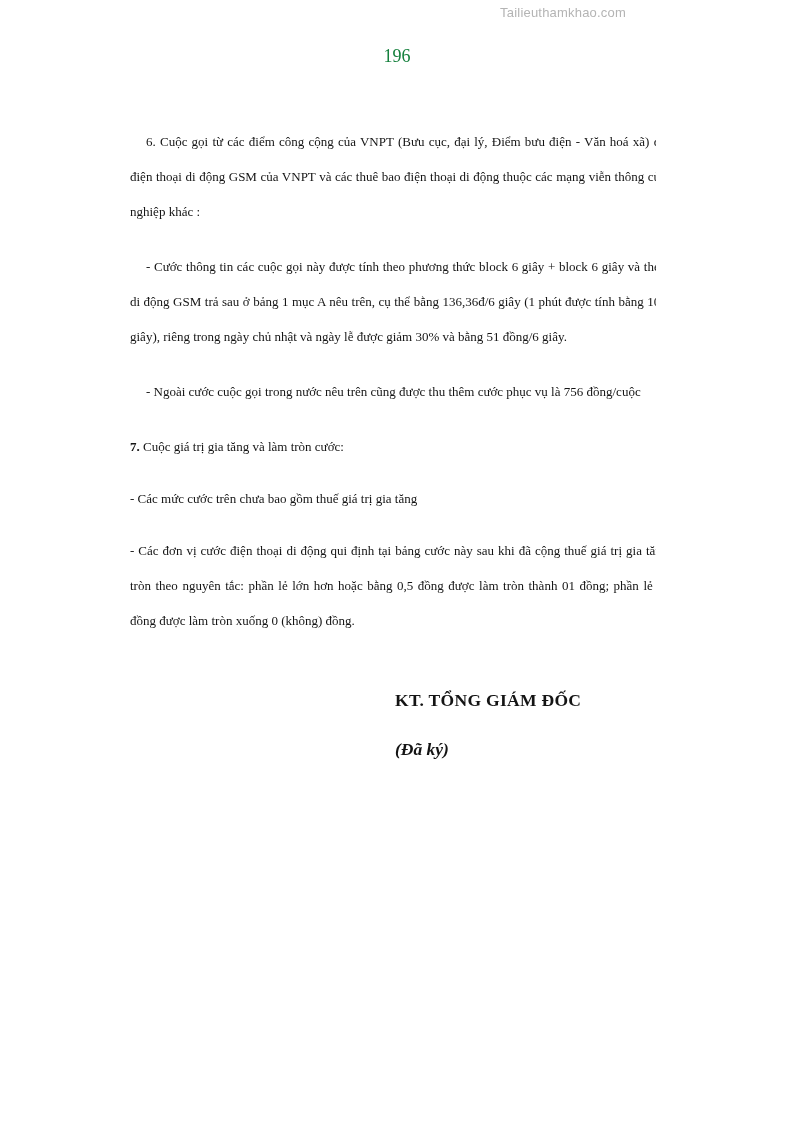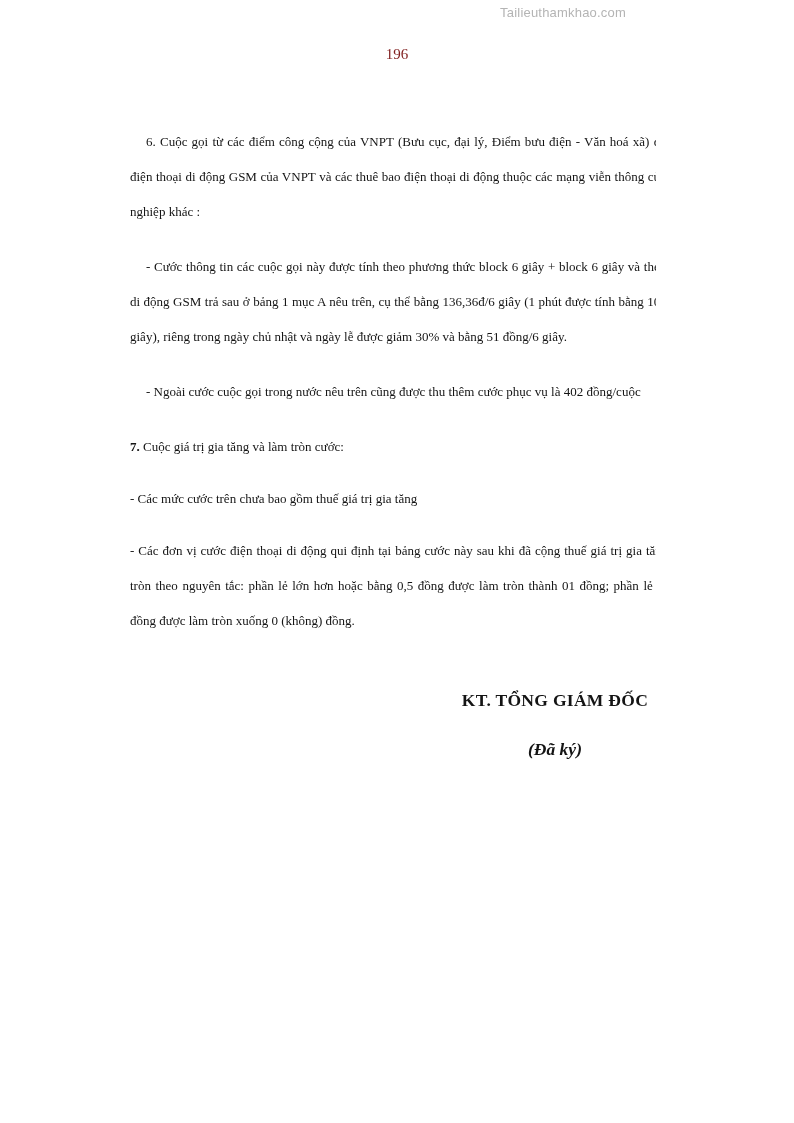--- a/index.html
+++ b/index.html
@@ -30,22 +30,22 @@
     user-select: none;
   }
 
   
   .page-number {
     position: absolute;
     top: 46px;
     left: 0;
     width: 794px;
     text-align: center;
-    font-size: 15px;
-    color: #7f1d1d;
+    font-size: 18px;
+    color: #15803d;
   }
 
   
   .content {
     position: absolute;
     left: 130px;
     top: 124px;
     width: 592px;
   }
 
@@ -70,21 +70,21 @@
   .bold-num {
     font-weight: bold;
   }
 
   
   .signature {
     position: absolute;
     left: 395px;
     top: 688px;
     width: 320px;
-    text-align: center;
+    text-align: left;
   }
   .sig-line {
     font-size: 17.5px;
     line-height: 24px;
     white-space: nowrap;
   }
   .sig-line.title-main {
     font-weight: bold;
     letter-spacing: 0.3px;
     margin-bottom: 25px;
@@ -110,21 +110,21 @@
   <div class="watermark">Tailieuthamkhao.com</div>
 
   <div class="page-number">196</div>
 
   <div class="content">
 
     <p class="para indent">6. Cuộc gọi từ các điểm công cộng của VNPT (Bưu cục, đại lý, Điểm bưu điện - Văn hoá xã) đến thuê bao điện thoại di động GSM của VNPT và các thuê bao điện thoại di động thuộc các mạng viễn thông của các doanh nghiệp khác :</p>
 
     <p class="para indent">- Cước thông tin các cuộc gọi này được tính theo phương thức block 6 giây + block 6 giây và theo mức cước di động GSM trả sau ở bảng 1 mục A nêu trên, cụ thể bằng 136,36đ/6 giây (1 phút được tính bằng 10 lần block 6 giây), riêng trong ngày chủ nhật và ngày lễ được giảm 30% và bằng 51 đồng/6 giây.</p>
 
-    <p class="para indent last-line-left">- Ngoài cước cuộc gọi trong nước nêu trên cũng được thu thêm cước phục vụ là 402 đồng/cuộc</p>
+    <p class="para indent last-line-left">- Ngoài cước cuộc gọi trong nước nêu trên cũng được thu thêm cước phục vụ là 756 đồng/cuộc</p>
 
     <p class="para tight last-line-left"><span class="bold-num">7.</span><span> Cuộc giá trị gia tăng và làm tròn cước:</span></p>
 
     <p class="para tight last-line-left">- Các mức cước trên chưa bao gồm thuế giá trị gia tăng</p>
 
     <p class="para last-line-left">- Các đơn vị cước điện thoại di động qui định tại bảng cước này sau khi đã cộng thuế giá trị gia tăng được làm tròn theo nguyên tắc: phần lẻ lớn hơn hoặc bằng 0,5 đồng được làm tròn thành 01 đồng; phần lẻ nhỏ hơn 0,5 đồng được làm tròn xuống 0 (không) đồng.</p>
 
   </div>
 
   <div class="signature">

